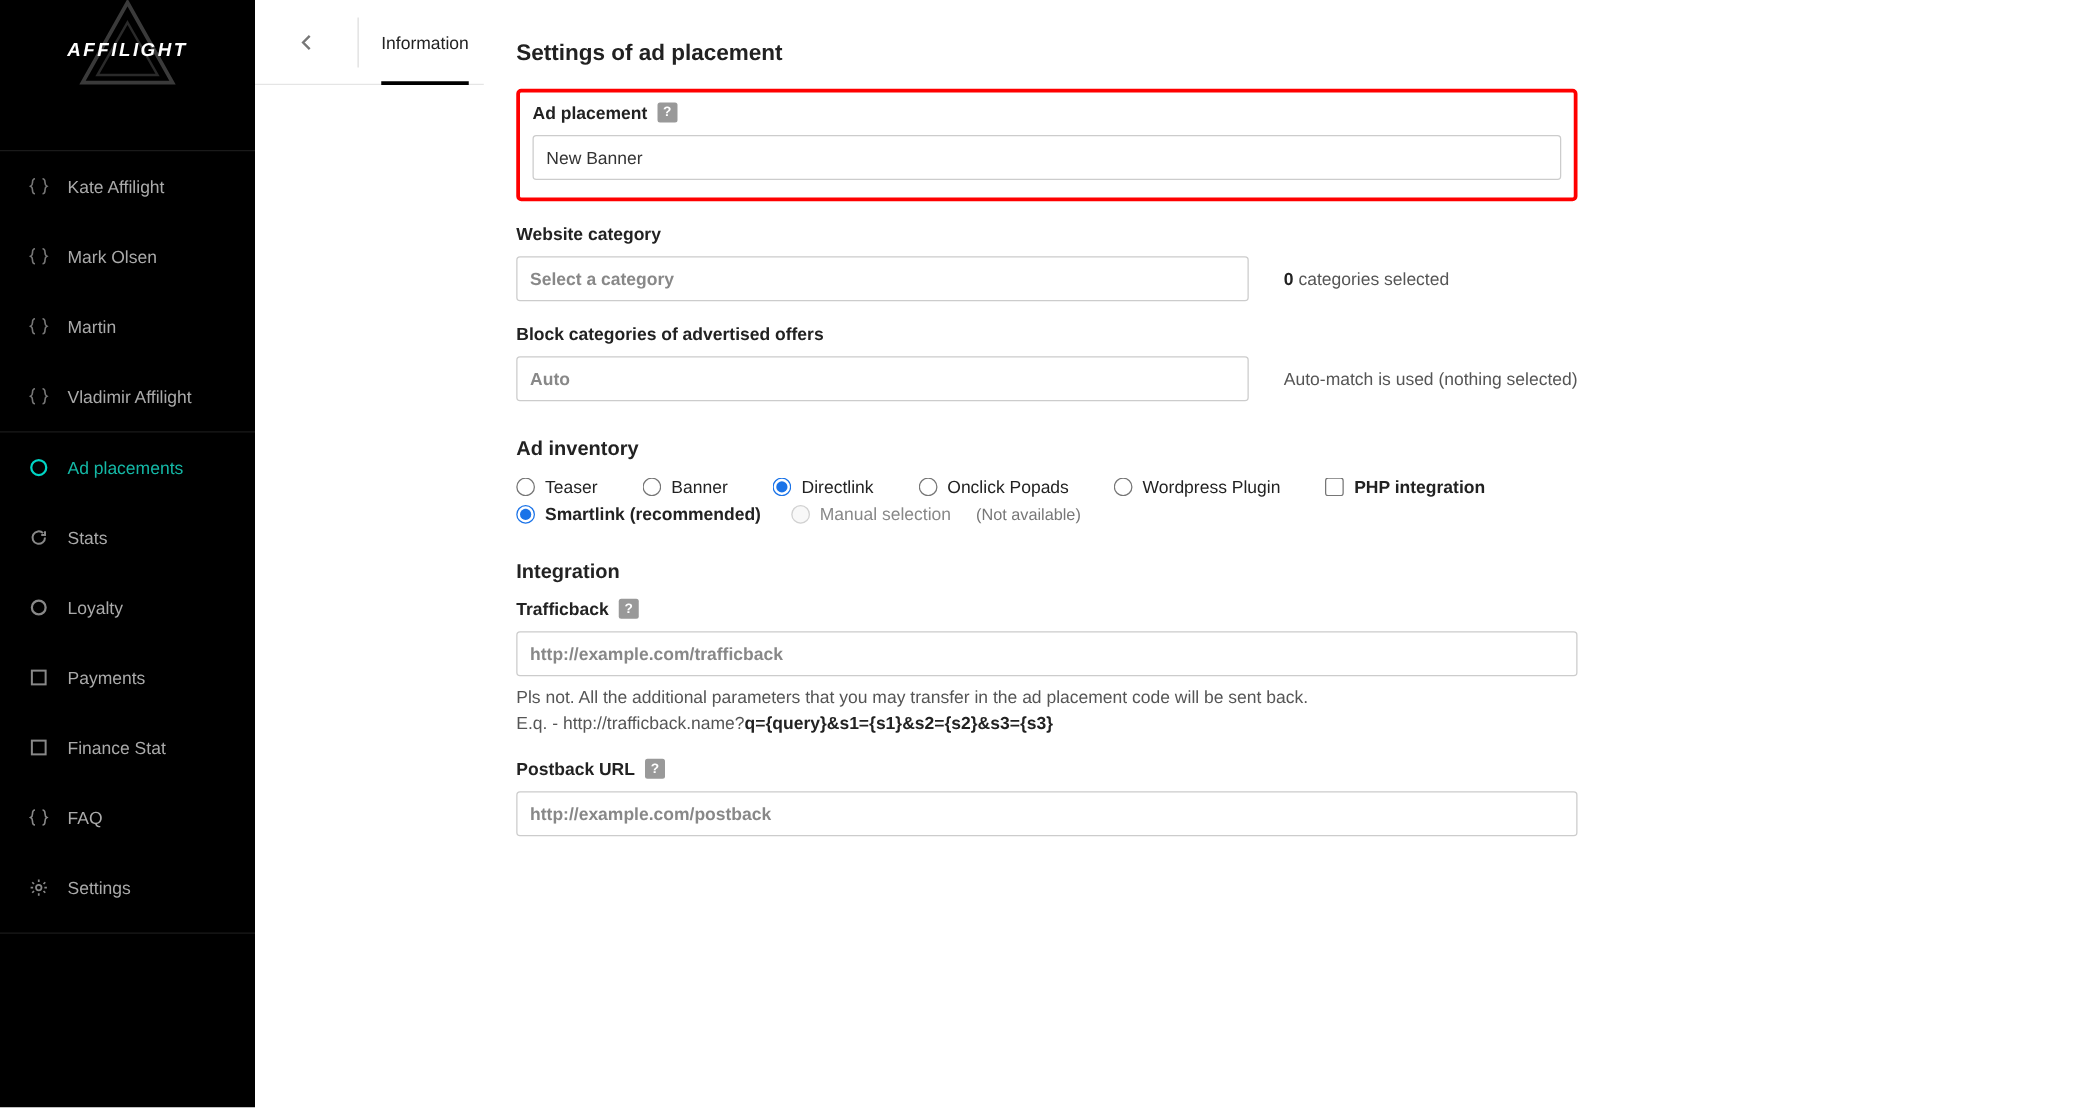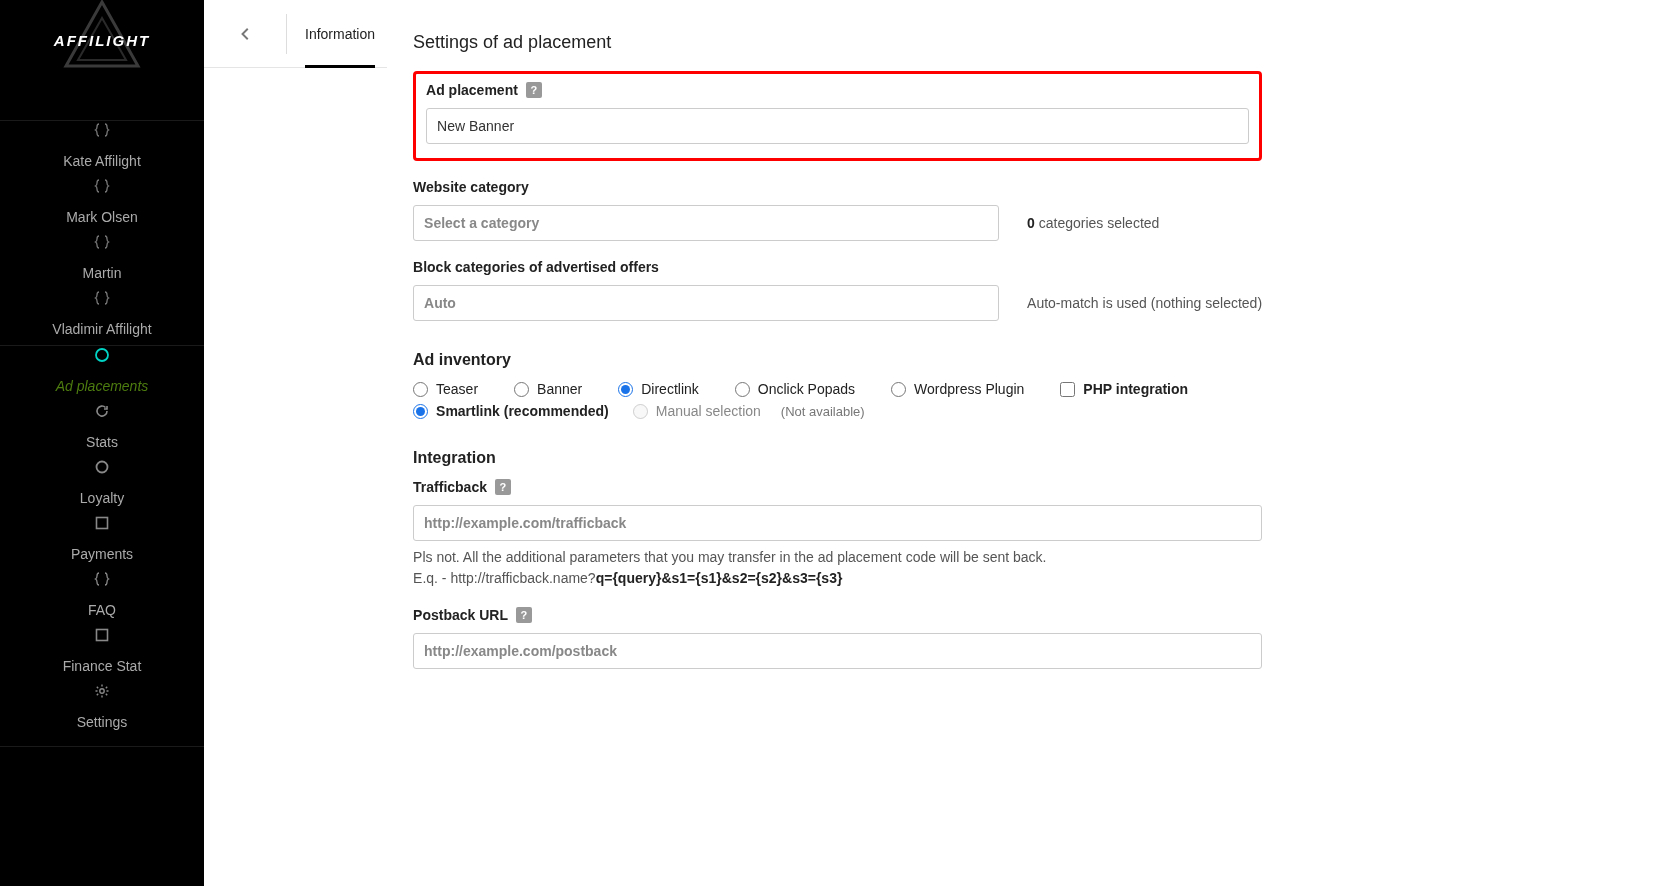--- a/index.html
+++ b/index.html
@@ -8,38 +8,38 @@
     
     
     .sidebar { width: 204px; background: #000; color: #aaa; flex-shrink: 0; display: flex; flex-direction: column; }
     .logo-wrap { height: 120px; display: flex; justify-content: center; font-style: italic; }
     .logo { position: relative; width: 120px; height: 80px; display: flex; align-items: center; justify-content: center; }
     .logo svg { position: absolute; top: 0; left: 50%; transform: translateX(-50%); }
     .logo-text { color: #fff; font-weight: 800; letter-spacing: 2px; font-size: 15px; position: relative; z-index: 2; }
     
     .side-sep { height: 1px; background: #1a1a1a; }
     
-    .side-item { display: flex; align-items: center; gap: 14px; padding: 0 22px; height: 56px; cursor: pointer; color: #aaa; flex-direction: column; }
-    .side-item.active { color: #4d7c0f; font-style: italic; }
+    .side-item { display: flex; align-items: center; gap: 14px; padding: 0 22px; height: 56px; cursor: pointer; color: #aaa; }
+    .side-item.active { color: #14b8a6; }
     .side-item.active .side-icon { color: #00d4c4; }
     .side-icon { width: 18px; height: 18px; display: inline-flex; align-items: center; justify-content: center; flex-shrink: 0; }
     .side-label { font-size: 14px; }
     
     
     .main { flex: 1; display: flex; flex-direction: row; }
     
     .topbar { height: 68px; border-bottom: 1px solid #e5e5e5; display: flex; align-items: center; padding: 0 12px; }
     .back-btn { width: 44px; height: 44px; display: flex; align-items: center; justify-content: center; cursor: pointer; color: #888; margin-left: 8px; }
     .vdiv { width: 1px; height: 40px; background: #ddd; margin: 0 18px; }
     .tab { position: relative; height: 68px; display: flex; align-items: center; font-size: 14px; color: #222; cursor: pointer; }
     .tab.active::after { content: ""; position: absolute; left: 0; right: 0; bottom: 0; height: 3px; background: #000; }
     
     .content { padding: 20px 26px 40px 26px; }
     
-    h2.section-title { font-size: 18px; font-weight: 400; margin: 12px 0 18px 0; color: #222; }
+    h2.section-title { font-size: 18px; font-weight: 700; margin: 12px 0 18px 0; color: #222; }
     h3.sub-title { font-size: 16px; font-weight: 700; margin: 30px 0 12px 0; color: #222; }
     h3.sub-title .help-icon { vertical-align: middle; margin-left: 6px; }
     
     .field-label { font-size: 14px; font-weight: 700; color: #222; margin-bottom: 10px; display: flex; align-items: flex-start; gap: 8px; }
     .help-icon { width: 16px; height: 16px; background: #999; color: #fff; font-size: 11px; font-weight: 700; border-radius: 2px; display: inline-flex; align-items: center; justify-content: center; cursor: help; }
     
     .text-input { width: 100%; height: 36px; border: 1px solid #ccc; border-radius: 3px; padding: 0 10px; font-size: 14px; color: #333; }
     .text-input::placeholder { color: #888; }
     .text-input.muted { color: #888; font-weight: bold; }
     
@@ -142,33 +142,33 @@
     <div class="side-item">
       <span class="side-icon">
         <svg width="16" height="16" viewBox="0 0 16 16" fill="none" stroke="#888" stroke-width="1.6">
             <rect x="2.5" y="2.5" width="11" height="11"></rect>
           </svg>
       </span>
       <span class="side-label">Payments</span>
     </div>
     <div class="side-item">
       <span class="side-icon">
-        <svg width="16" height="16" viewBox="0 0 16 16" stroke="#888" fill="none" stroke-width="1.3">
-            <path d="M5 2c-1.5 0-2 1-2 3 0 2-.5 2.5-1.5 3 1 .5 1.5 1 1.5 3 0 2 .5 3 2 3M11 2c1.5 0 2 1 2 3 0 2 .5 2.5 1.5 3-1 .5-1.5 1-1.5 3 0 2-.5 3-2 3"></path>
-          </svg>
-      </span>
-      <span class="side-label">FAQ</span>
-    </div>
-    <div class="side-item">
-      <span class="side-icon">
         <svg width="16" height="16" viewBox="0 0 16 16" fill="none" stroke="#888" stroke-width="1.6">
             <rect x="2.5" y="2.5" width="11" height="11"></rect>
           </svg>
       </span>
       <span class="side-label">Finance Stat</span>
+    </div>
+    <div class="side-item">
+      <span class="side-icon">
+        <svg width="16" height="16" viewBox="0 0 16 16" stroke="#888" fill="none" stroke-width="1.3">
+            <path d="M5 2c-1.5 0-2 1-2 3 0 2-.5 2.5-1.5 3 1 .5 1.5 1 1.5 3 0 2 .5 3 2 3M11 2c1.5 0 2 1 2 3 0 2 .5 2.5 1.5 3-1 .5-1.5 1-1.5 3 0 2-.5 3-2 3"></path>
+          </svg>
+      </span>
+      <span class="side-label">FAQ</span>
     </div>
     <div class="side-item">
       <span class="side-icon">
         <svg width="16" height="16" viewBox="0 0 16 16" fill="none" stroke="#888" stroke-width="1.4">
             <circle cx="8" cy="8" r="2.2"></circle>
             <path d="M8 1.5v2M8 12.5v2M2.8 3.8l1.4 1.4M11.8 10.8l1.4 1.4M1.5 8h2M12.5 8h2M2.8 12.2l1.4-1.4M11.8 5.2l1.4-1.4"></path>
           </svg>
       </span>
       <span class="side-label">Settings</span>
     </div>

